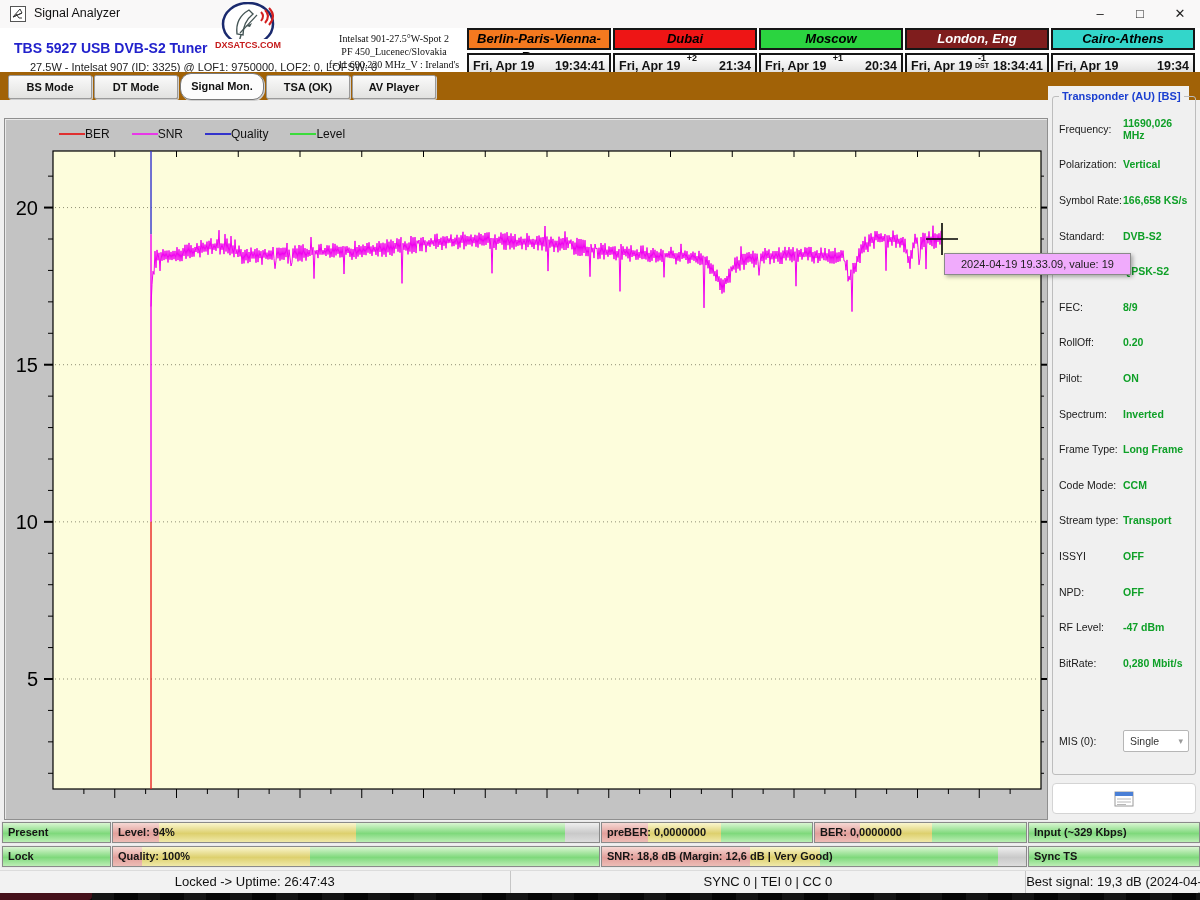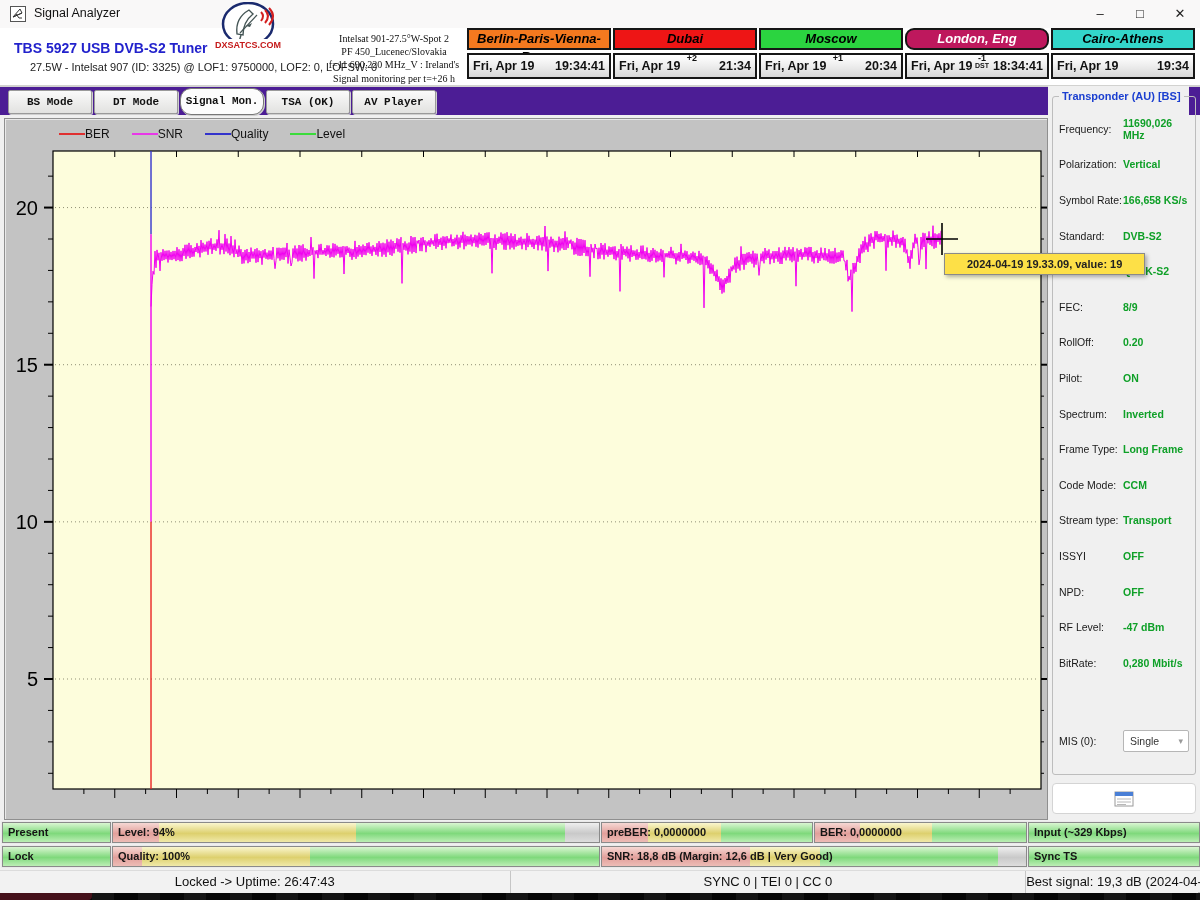--- a/index.html
+++ b/index.html
@@ -26,37 +26,37 @@
   .clock-head{height:18px;border:2px solid #161616;font-weight:bold;font-style:italic;font-size:13px;
     text-align:center;line-height:18px;}
   .clock-time{height:22px;border:2px solid #161616;background:linear-gradient(180deg,#ffffff,#f1f1f1 40%,#d8d8d8);
     font-weight:bold;font-size:12.5px;line-height:22px;position:relative;color:#111;}
   .clock-date{position:absolute;left:4px;}
   .clock-t{position:absolute;right:4px;}
   .clock-off{position:absolute;right:58px;top:-2px;font-size:9px;line-height:10px;text-align:center;}
   .clock-off .sub{display:block;font-size:7px;margin-top:-2px;}
 
   
-  #tabbar{position:absolute;left:0;top:87px;width:1200px;height:28px;background:#4c1d95;font-family:Liberation Mono, monospace;}
+  #tabbar{position:absolute;left:0;top:72px;width:1200px;height:28px;background:#a16207;}
   .tab{position:absolute;top:3px;height:22px;width:82px;border:1px solid #9a9a9a;border-radius:2px;
     background:linear-gradient(180deg,#fafafa,#e2e2e0);font-size:11px;font-weight:bold;color:#111;
     text-align:center;line-height:22px;box-shadow:1px 1px 0 #cfcfcf;cursor:default;}
   .tab.active{background:#fcfcfc;top:1px;height:25px;line-height:25px;border-color:#777;border-radius:11px;}
 
   
   #chart-panel{position:absolute;left:4px;top:118px;width:1042px;height:700px;background:#c3c3c3;
     border:1px solid #8f8f8f;box-shadow:inset 1px 1px 0 #e9e9e9;}
   #legend{position:absolute;left:54px;top:5px;height:20px;display:flex;align-items:center;gap:22px;}
   .leg-item{display:flex;align-items:center;gap:0;font-size:12px;color:#111;}
   .leg-swatch{width:26px;height:0;border-top:2px solid;}
   #plot-svg{position:absolute;left:0;top:0;}
 
-  #tooltip{position:absolute;left:944px;top:253px;height:20px;padding:0 22px;line-height:20px;
-    background:#fde047;border:1px solid #8a8a8a;font-size:11px;color:#222;z-index:60;
-    box-shadow:2px 2px 4px rgba(0,0,0,.3);white-space:nowrap;font-weight:bold;}
+  #tooltip{position:absolute;left:944px;top:253px;height:20px;padding:0 16px;line-height:20px;
+    background:#f0abfc;border:1px solid #8a8a8a;font-size:11px;color:#222;z-index:60;
+    box-shadow:2px 2px 4px rgba(0,0,0,.3);white-space:nowrap;}
 
   
   #sidebar{position:absolute;left:1048px;top:86px;width:141px;height:734px;background:#f0f0f0;z-index:10;}
   #tp-group{position:absolute;left:4px;top:10px;width:142px;height:677px;border:1px solid #bdbdbd;border-radius:3px;}
   #tp-title{position:absolute;left:6px;top:-7px;background:#f0f0f0;padding:0 3px;font-size:11px;font-weight:bold;color:#1b3fd0;}
   #tp-rows{position:absolute;left:6px;top:14px;width:130px;}
   .tp-row{height:35.6px;display:flex;align-items:center;}
   .tp-label{flex:0 0 64px;font-size:10.5px;color:#1a1a1a;}
   .tp-value{font-size:10.5px;font-weight:bold;color:#0fa028;}
   #mis-row{position:absolute;left:6px;top:632px;width:130px;height:24px;display:flex;align-items:center;}
@@ -142,21 +142,21 @@
         </div>
         <div class="clock-col">
           <div class="clock-head" style="background: rgb(43, 212, 64); color: rgb(0, 0, 0);">Moscow</div>
           <div class="clock-time">
             <span class="clock-date">Fri, Apr 19</span>
             <span class="clock-off">+1</span>
             <span class="clock-t">20:34</span>
           </div>
         </div>
         <div class="clock-col">
-          <div class="clock-head" style="background: #be185d; color: rgb(255, 255, 255); border-radius: 9px;">London, Eng</div>
+          <div class="clock-head" style="background: #7f1d1d; color: rgb(255, 255, 255);">London, Eng</div>
           <div class="clock-time">
             <span class="clock-date">Fri, Apr 19</span>
             <span class="clock-off">-1<span class="sub">DST</span></span>
             <span class="clock-t">18:34:41</span>
           </div>
         </div>
         <div class="clock-col">
           <div class="clock-head" style="background: rgb(51, 214, 202); color: rgb(0, 0, 0);">Cairo-Athens</div>
           <div class="clock-time">
             <span class="clock-date">Fri, Apr 19</span>

